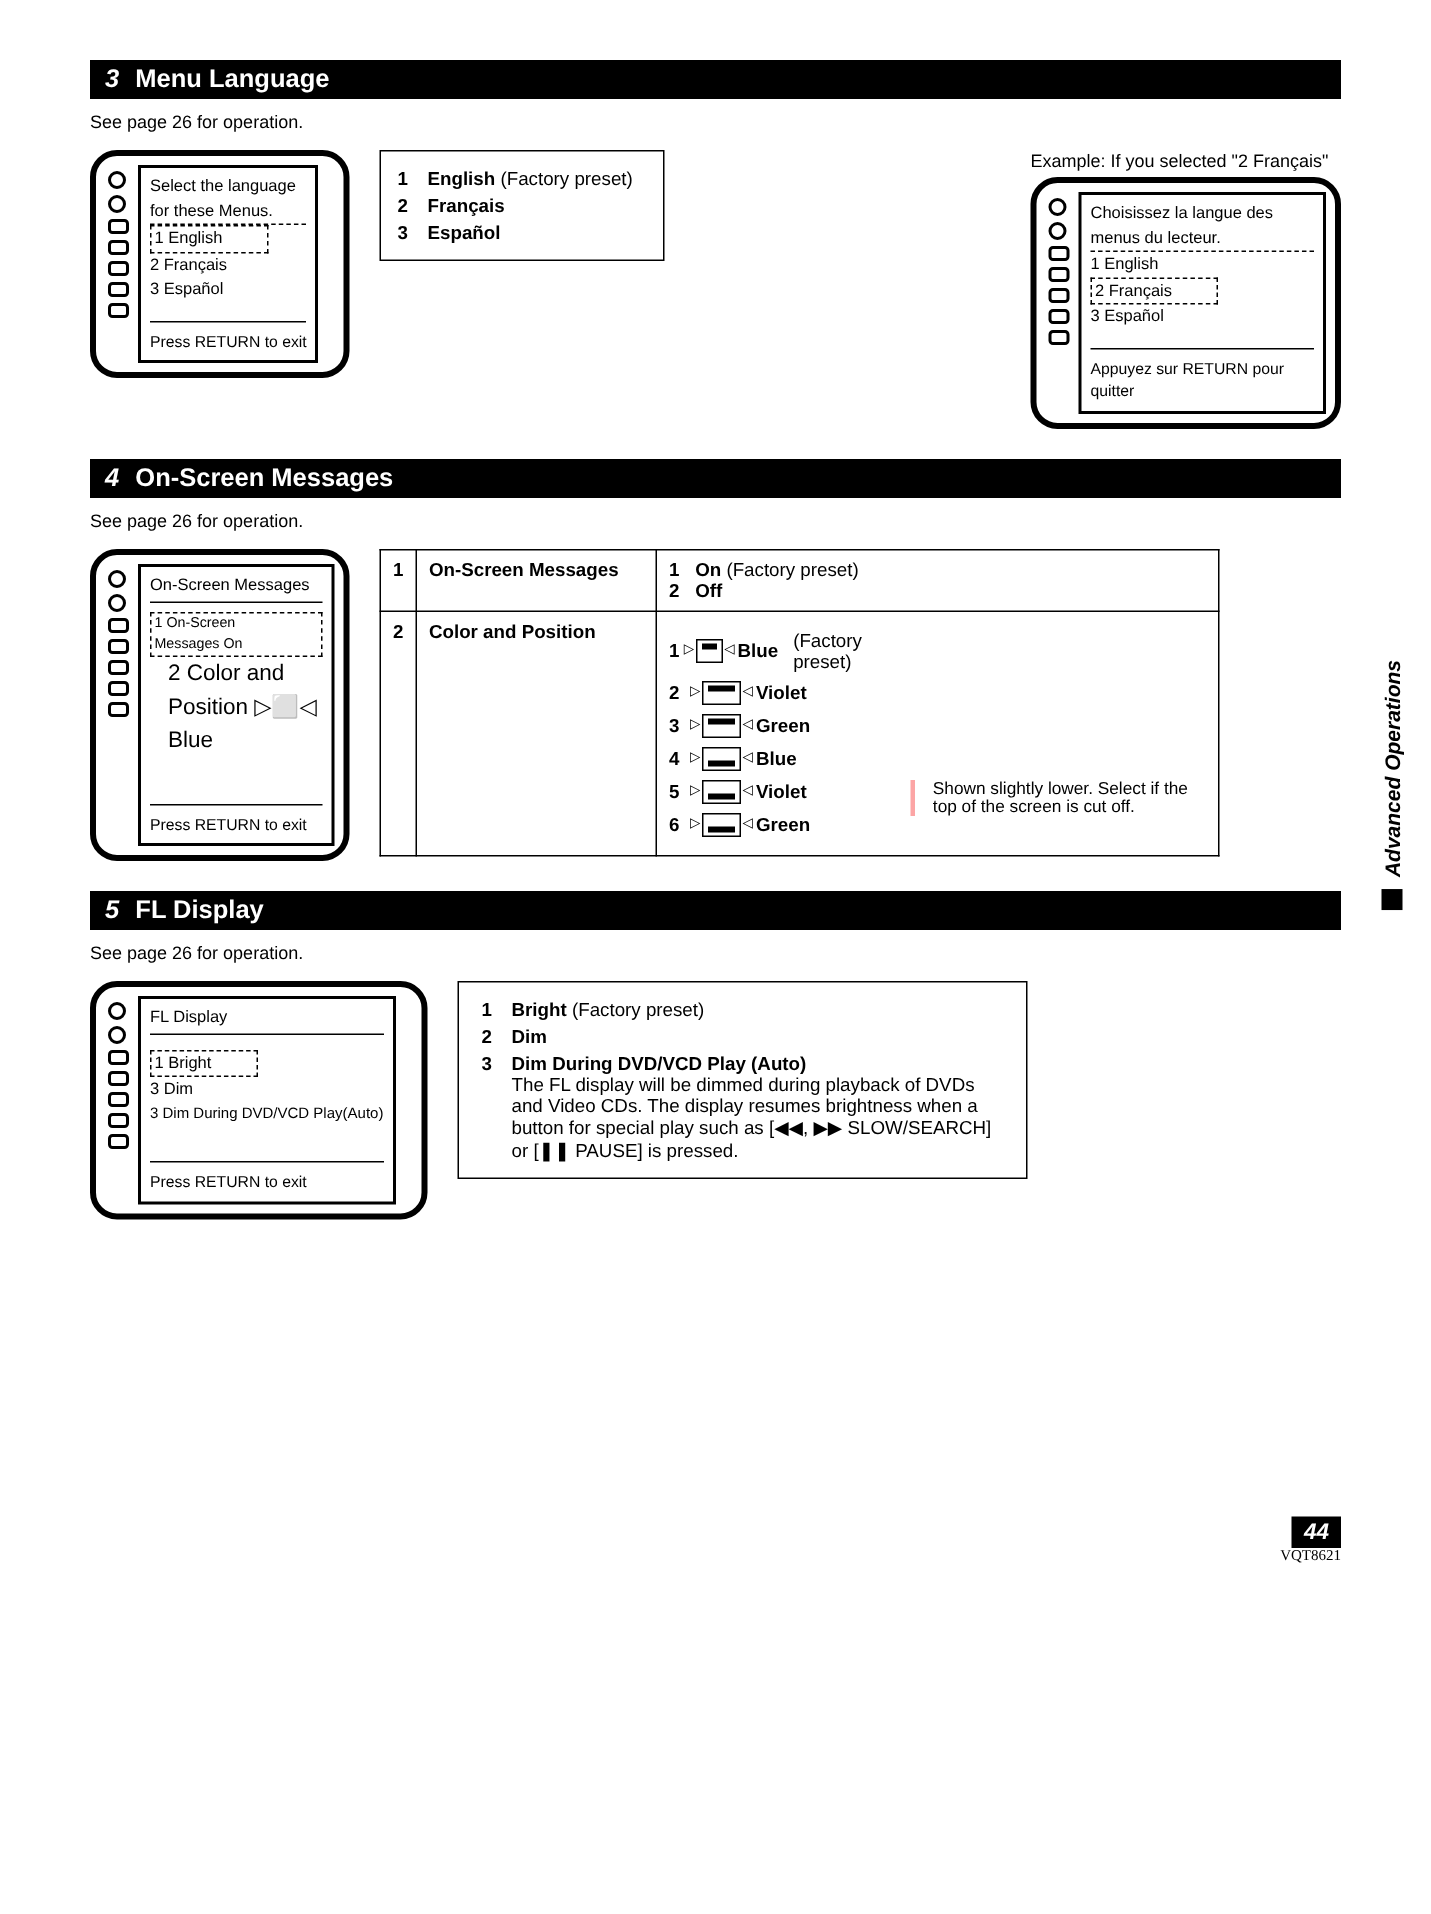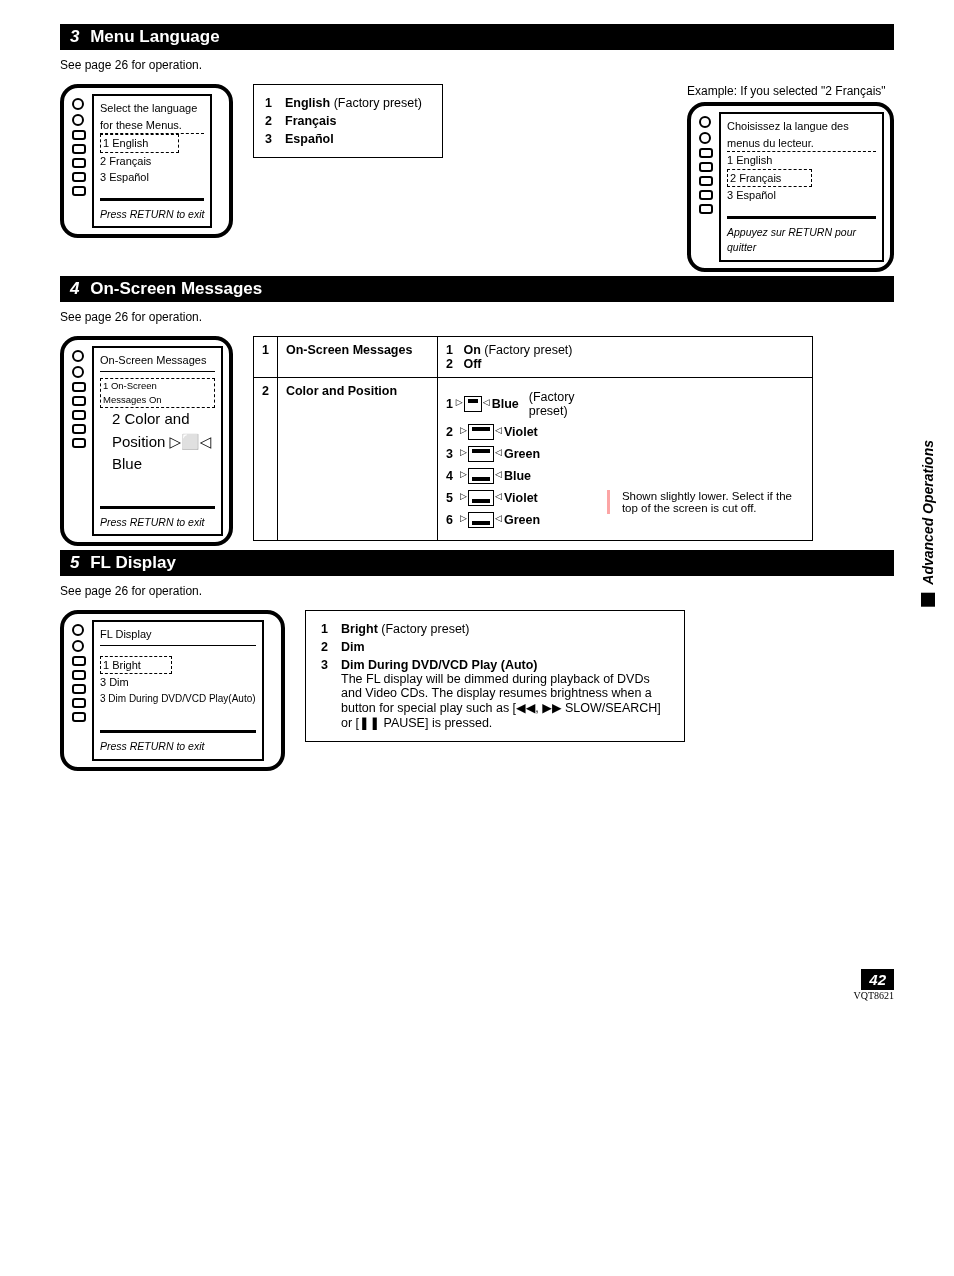--- a/index.html
+++ b/index.html
@@ -11,21 +11,21 @@
     color: #000;
     background: #fff;
     width: 954px;
   }
   .section-header {
     background: #000;
     color: #fff;
     padding: 3px 10px;
     font-size: 17px;
     font-weight: bold;
-    margin-top: 4px;
+    margin-top: 20px;
     margin-bottom: 8px;
   }
   .section-header .num { font-style: italic; margin-right: 6px; }
   .note { margin: 6px 0 12px 0; font-size: 12px; }
   .row { display: flex; gap: 20px; align-items: flex-start; }
   .screen-panel {
     width: 173px;
     border: 4px solid #000;
     border-radius: 18px;
     padding: 6px;
@@ -33,25 +33,24 @@
     flex-shrink: 0;
   }
   .screen-inner {
     border: 2px solid #000;
     padding: 4px 6px;
     font-size: 11px;
     line-height: 1.5;
   }
   .screen-inner .hl { border: 1px dashed #000; padding: 0 2px; display: inline-block; padding-right:30px;}
   .screen-inner .footer {
-    border-top: 3px solid #000000;
+    border-top: 1px solid #000000;
     margin-top: 12px;
     padding-top: 6px;
     font-size: 10.5px;
-    font-style: italic;
   }
   .icon-col {
     width: 18px;
     display: flex;
     flex-direction: column;
     gap: 4px;
     padding: 4px 2px;
     float: left;
     margin-right: 4px;
   }
@@ -335,15 +334,15 @@
             <td><b>Dim During DVD/VCD Play (Auto)</b><br><span>The FL display will be dimmed during playback of DVDs and Video CDs. The display resumes brightness when a button for special play such as [◀◀, ▶▶ SLOW/SEARCH] or [❚❚ PAUSE] is pressed.</span></td>
           </tr>
     </tbody>
       </table>
   </div>
 </div>
 
 <div class="side-tab">Advanced Operations</div>
 
 <div class="page-footer">
-  <span class="pg-num">42</span>
+  <span class="pg-num">44</span>
   <div class="doc-code">VQT8621</div>
 </div>
 
 </body></html>

